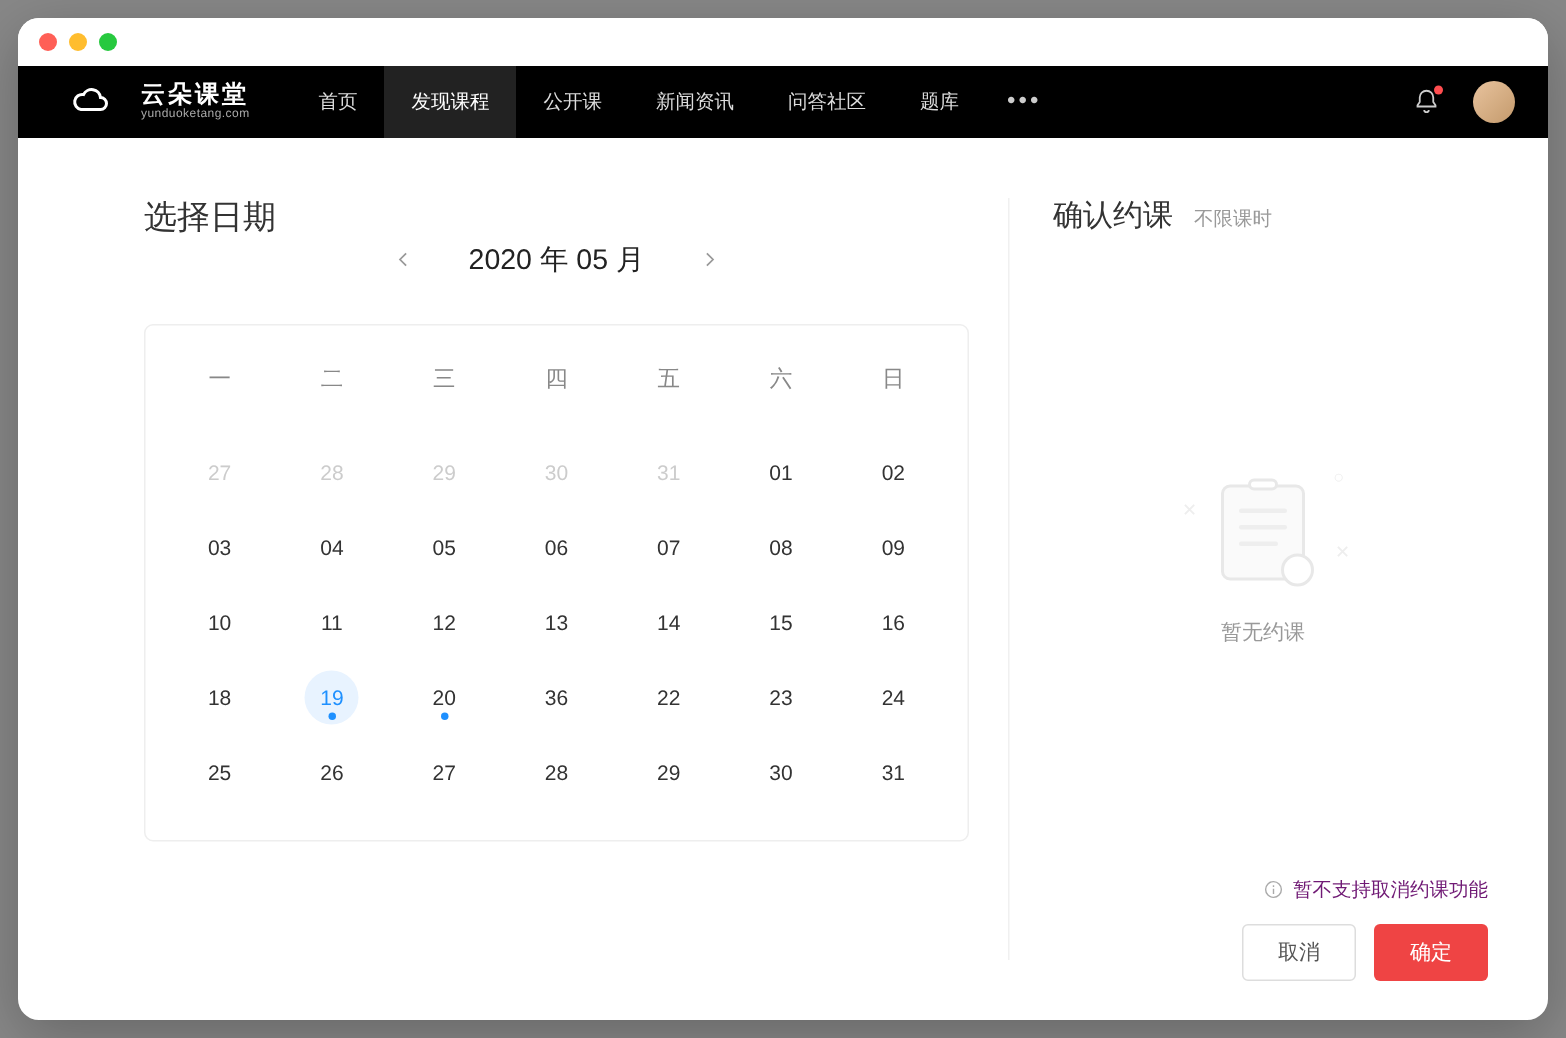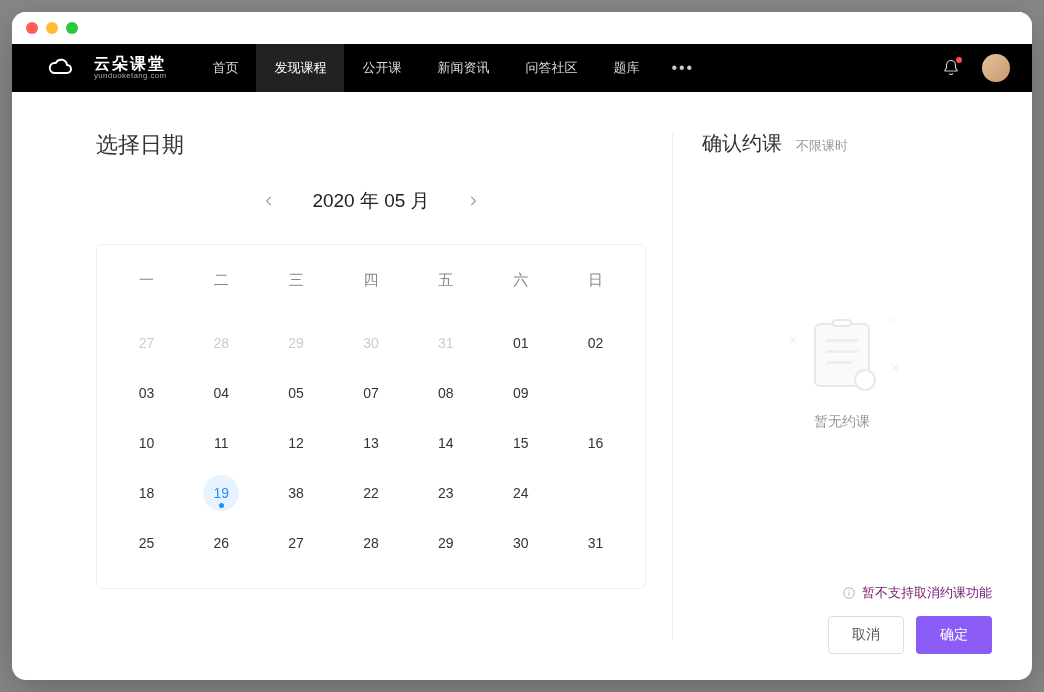--- a/index.html
+++ b/index.html
@@ -17,21 +17,21 @@
     .nav-item { color:#ddd; font-size:13px; padding:0 18px; display:flex; align-items:center; cursor:pointer; height:100%; }
     .nav-item.active { background:#222; color:#fff; }
     .nav-dots { color:#ccc; padding:0 14px; cursor:pointer; letter-spacing:2px; }
     .nav-right { margin-left:auto; display:flex; align-items:center; gap:22px; }
     .bell { position:relative; cursor:pointer; }
     .bell svg { display:block; }
     .bell-dot { position:absolute; top:-2px; right:-2px; width:6px; height:6px; background:#ff4d4f; border-radius:50%; }
     .avatar { width:28px; height:28px; border-radius:50%; background:linear-gradient(135deg,#e8c39e,#c49a6c); cursor:pointer; background-size:cover; }
     .content { flex:1; display:flex; overflow:hidden; }
     .left { flex:1; padding:38px 46px 30px 84px; }
-    .section-title { font-size:22px; font-weight:500; color:#333; margin-bottom:28px; }
+    .section-title { font-size:22px; font-weight:500; color:#333; }
     .month-row { display:flex; align-items:center; justify-content:center; gap:30px; margin-bottom:30px; }
     .month-text { font-size:19px; color:#222; }
     .chev { cursor:pointer; color:#999; padding:6px; display:flex; }
     .calendar { border:1px solid #eee; border-radius:6px; padding:16px 12px 20px; }
     .cal-head, .cal-row { display:grid; grid-template-columns:repeat(7,1fr); }
     .cal-head { margin-bottom:10px; }
     .cal-head-cell { text-align:center; font-size:15px; color:#888; padding:10px 0 18px; }
     .cal-cell { display:flex; align-items:center; justify-content:center; height:50px; }
     .day { width:36px; height:36px; display:flex; flex-direction:column; align-items:center; justify-content:center; font-size:14px; color:#333; cursor:pointer; border-radius:50%; position:relative; }
     .day.muted { color:#ccc; }
@@ -49,21 +49,21 @@
     .clip-line { height:3px; background:#eee; border-radius:2px; margin:8px 10px 0; }
     .clip-line.short { width:50%; }
     .clip-clock { width:22px; height:22px; border:2px solid #e8e8e8; border-radius:50%; background:#fff; position:absolute; right:-8px; bottom:-6px; }
     .speck { position:absolute; color:#eee; font-size:12px; }
     .empty-text { font-size:14px; color:#999; }
     .footer { margin-top:auto; display:flex; flex-direction:column; align-items:flex-end; gap:14px; padding-left:10px; }
     .notice { display:flex; align-items:center; gap:6px; color:#701a75; font-size:13px; }
     .btn-row { display:flex; gap:12px; }
     .btn { min-width:76px; height:38px; border-radius:4px; font-size:14px; cursor:pointer; display:flex; align-items:center; justify-content:center; border:1px solid transparent; }
     .btn-cancel { background:#fff; border-color:#ddd; color:#555; }
-    .btn-confirm { background:#8b5cf6; color:#fff; }
+    .btn-confirm { background:#ef4444; color:#fff; }
   </style>
 </head>
 <body>
 
 <div class="window">
   <div class="titlebar">
     <div class="tl-dot tl-red"></div>
     <div class="tl-dot tl-yellow"></div>
     <div class="tl-dot tl-green"></div>
   </div>
@@ -152,20 +152,23 @@
               <div class="cal-cell">
                 <div class="day">03</div>
               </div>
               <div class="cal-cell">
                 <div class="day">04</div>
               </div>
               <div class="cal-cell">
                 <div class="day">05</div>
               </div>
               <div class="cal-cell">
+                <div class="day">06</div>
+              </div>
+              <div class="cal-cell">
                 <div class="day">07</div>
               </div>
               <div class="cal-cell">
                 <div class="day">08</div>
               </div>
               <div class="cal-cell">
                 <div class="day">09</div>
               </div>
             </div>
             <div class="cal-row">
@@ -192,21 +195,24 @@
               </div>
             </div>
             <div class="cal-row">
               <div class="cal-cell">
                 <div class="day">18</div>
               </div>
               <div class="cal-cell">
                 <div class="day today">19<span class="dot"></span></div>
               </div>
               <div class="cal-cell">
-                <div class="day">38</div>
+                <div class="day">20<span class="dot"></span></div>
+              </div>
+              <div class="cal-cell">
+                <div class="day">36</div>
               </div>
               <div class="cal-cell">
                 <div class="day">22</div>
               </div>
               <div class="cal-cell">
                 <div class="day">23</div>
               </div>
               <div class="cal-cell">
                 <div class="day">24</div>
               </div>

